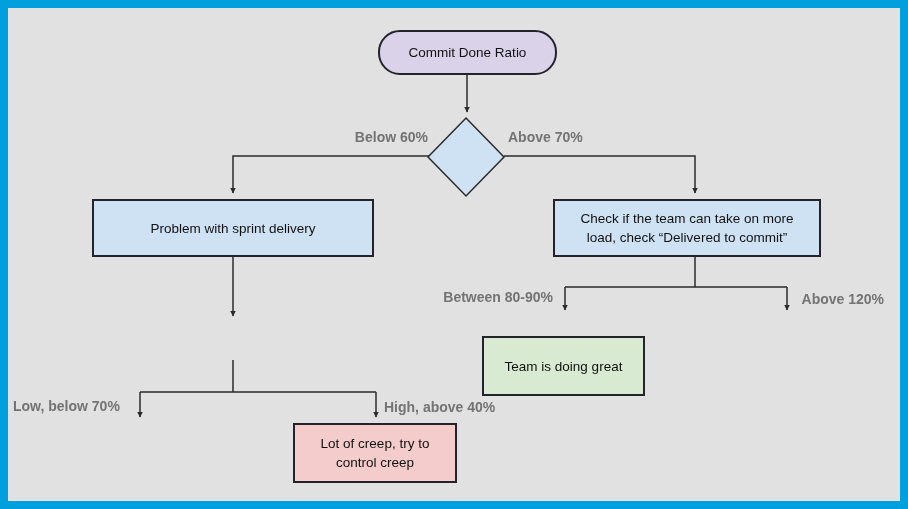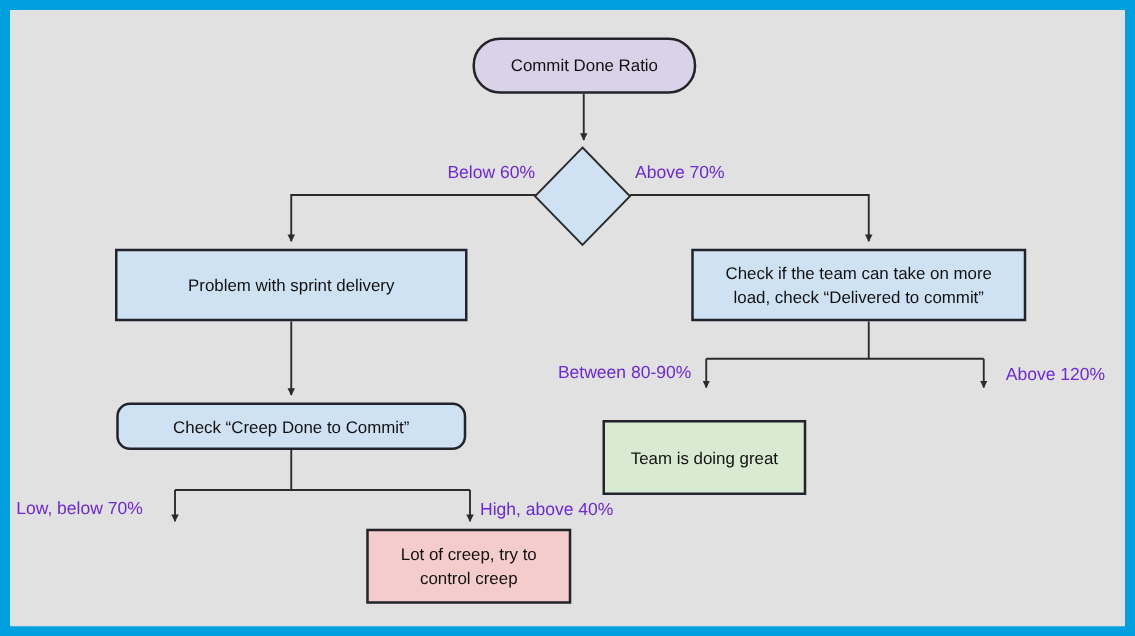--- a/index.html
+++ b/index.html
@@ -40,21 +40,22 @@
     padding: 2px 6px;
   }
   .terminator { border-radius: 12px; }
   .check-pill  { border-radius: 11px; }
   .edge-label {
     position: absolute;
     font-size: 14px;
     line-height: 17px;
     white-space: nowrap;
     z-index: 10;
-    color: #6d28d9;
+    color: #737373;
+    font-weight: bold;
   }
   .alignR { text-align: right; }
 </style>
 </head>
 <body>
 
 <div id="canvas">
 
   <svg id="edges" viewBox="0 0 908 509" xmlns="http://www.w3.org/2000/svg">
     <defs>
@@ -79,21 +80,20 @@
     <path d="M565,287 V310" fill="none" stroke="#2b2b2b" stroke-width="1.5" marker-end="url(#arrow)"></path>
     <path d="M787,287 V310" fill="none" stroke="#2b2b2b" stroke-width="1.5" marker-end="url(#arrow)"></path>
 
     <polygon points="466,118 504,157 466,196 428,157" fill="#cfe2f3" stroke="#2b2b2b" stroke-width="1.5"></polygon>
   </svg>
 
   <div class="node terminator" style="left:378px; top:30px; width:179px; height:45px; background:#d9d2e9;border-radius:22px;">Commit Done Ratio</div>
 
   <div class="node" style="left:92px; top:199px; width:282px; height:58px; background:#cfe2f3;">Problem with sprint delivery</div>
 
-  <div class="node check-pill" style="left:93px; top:322px; width:280px; height:38px; background:#cfe2f3;">Check “Creep Done to Commit”</div>
 
 
   <div class="node" style="left:293px; top:423px; width:164px; height:60px; background:#f4cccc;">Lot of creep, try to
 control creep</div>
 
   <div class="node" style="left:553px; top:199px; width:268px; height:58px; background:#cfe2f3;">Check if the team can take on more
 load, check “Delivered to commit”</div>
 
   <div class="node" style="left:482px; top:316px; width:163px; height:60px; background:#d9ead3;margin-top:20px;">Team is doing great</div>
 

